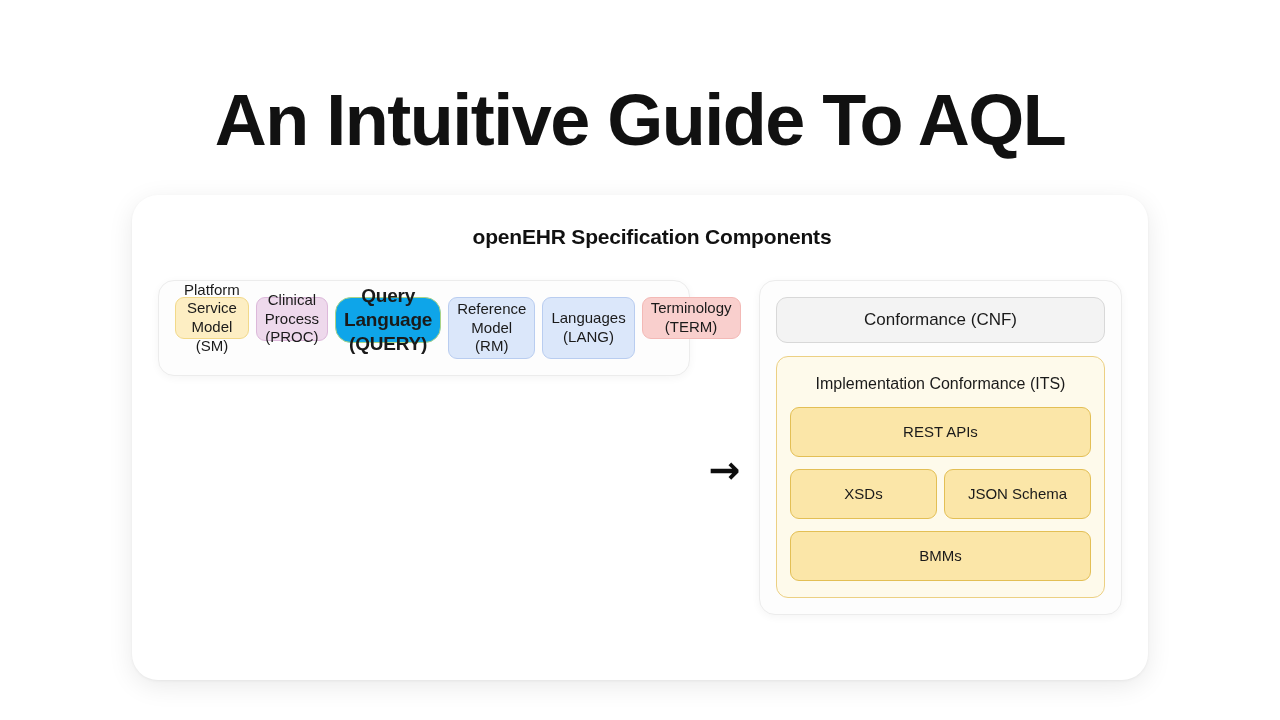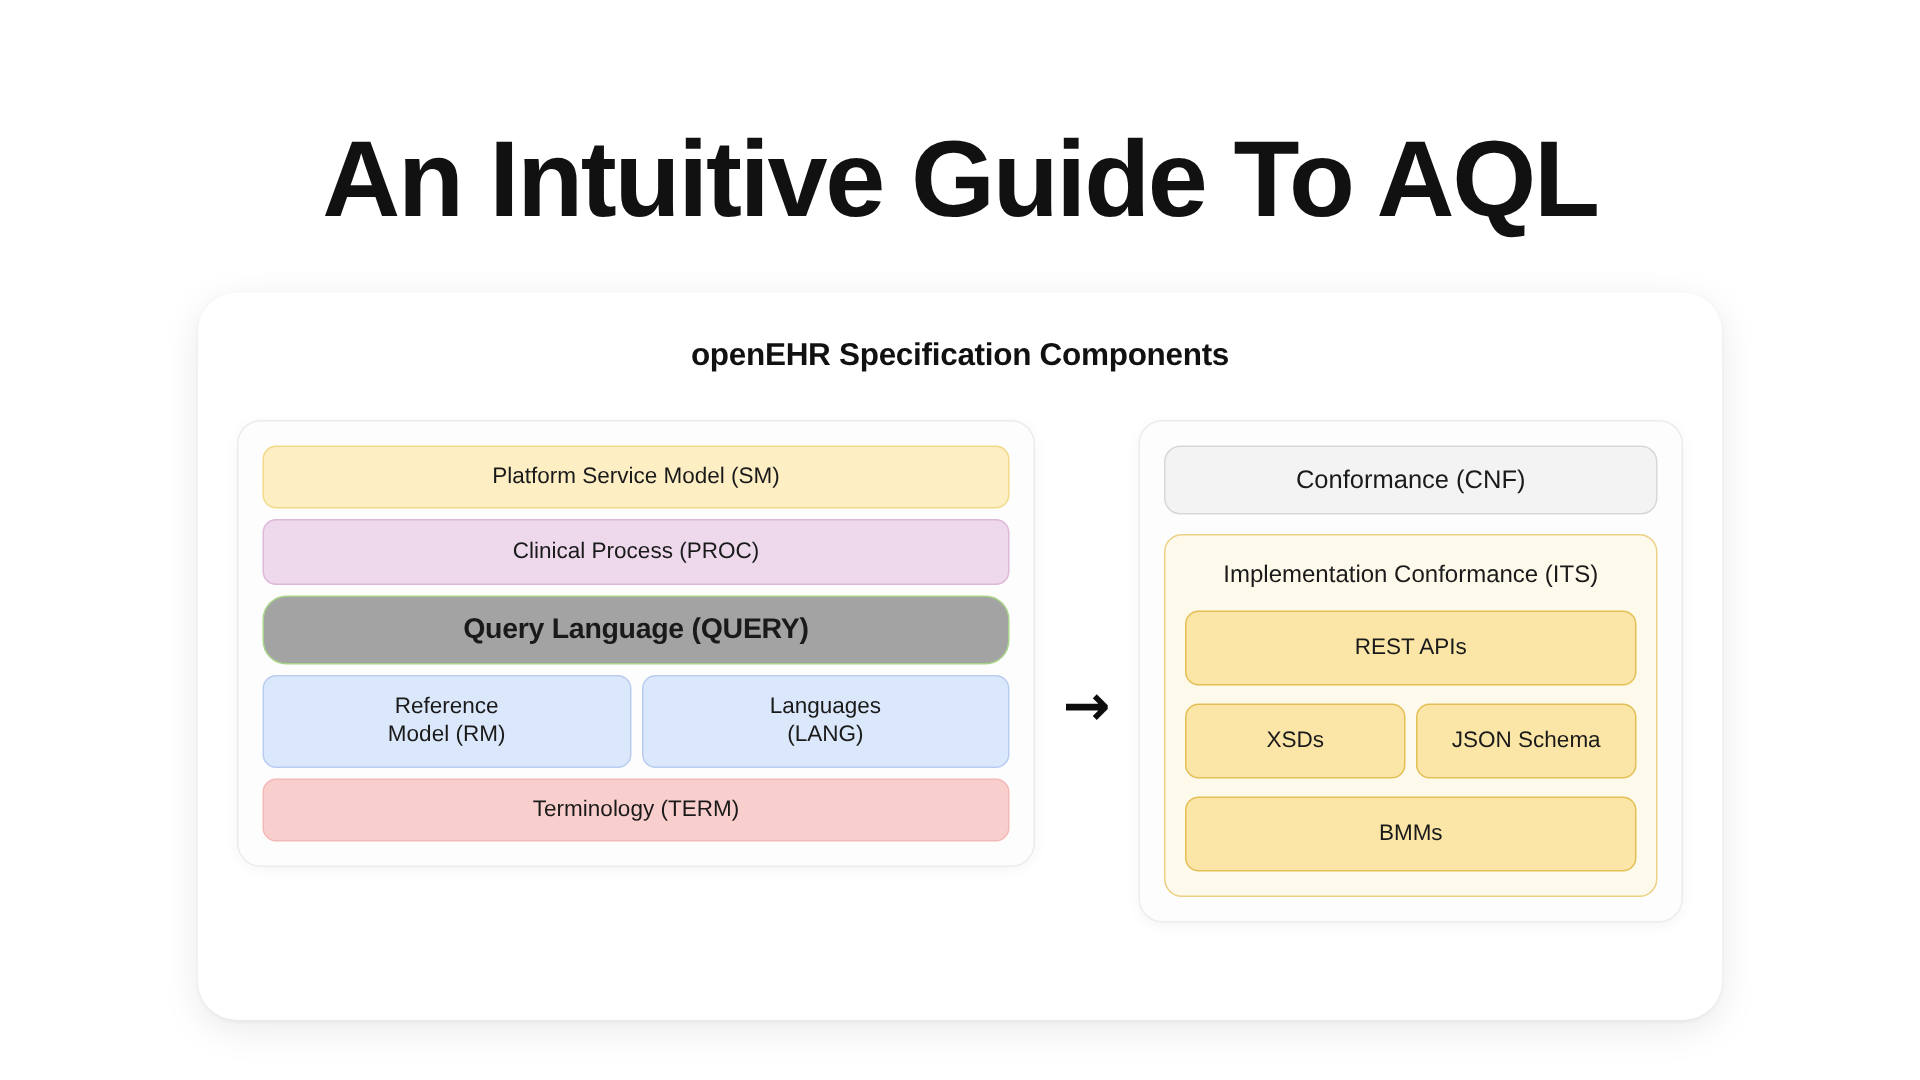--- a/index.html
+++ b/index.html
@@ -44,21 +44,21 @@
     width: 1016px;
     height: 485px;
     background: #ffffff;
     border-radius: 26px;
     box-shadow: 0 6px 26px rgba(0,0,0,0.085), 0 1px 3px rgba(0,0,0,0.05);
   }
 
   .card-title {
     position: absolute;
     top: 30px;
-    left: 0;
+    left: 12px;
     width: 100%;
     text-align: center;
     font-size: 21px;
     font-weight: 700;
     color: #111111;
     letter-spacing: -0.2px;
   }
 
   
   .panels {
@@ -76,21 +76,21 @@
     background: #fdfdfd;
     border: 1px solid #ececec;
     border-radius: 16px;
     box-shadow: 0 2px 9px rgba(0,0,0,0.045);
   }
 
   .panel-left {
     width: 532px;
     padding: 16px;
     display: flex;
-    flex-direction: column;
+    flex-direction: row;
     gap: 7px;
   }
 
   .arrow-cell {
     flex: 1;
     display: flex;
     align-items: center;
     justify-content: center;
     align-self: stretch;
   }
@@ -125,21 +125,21 @@
     line-height: 1.25;
     white-space: pre-line;
   }
 
   .row { display: flex; gap: 7px; }
   .row > .box { flex: 1 1 0; }
 
   
   .c-yellow { background: #fdeec3; border-color: #f2d98a; }
   .c-purple { background: #eed9ec; border-color: #dcb8da; }
-  .c-green  { background: #a3a3a3; border-color: #a8d487; border-radius: 16px; }
+  .c-green  { background: #0ea5e9; border-color: #a8d487; border-radius: 16px; }
   .c-blue   { background: #dbe7fa; border-color: #b9cdf0; }
   .c-pink   { background: #f9cfcd; border-color: #f3b9b6; }
   .c-gray   { background: #f3f3f3; border-color: #d8d8d8; }
   .c-gold   { background: #fbe6a8; border-color: #e3bf55; }
 
   
   .h-42 { height: 42px; }
   .h-44 { height: 44px; }
   .h-46 { height: 46px; }
   .h-62 { height: 62px; }

